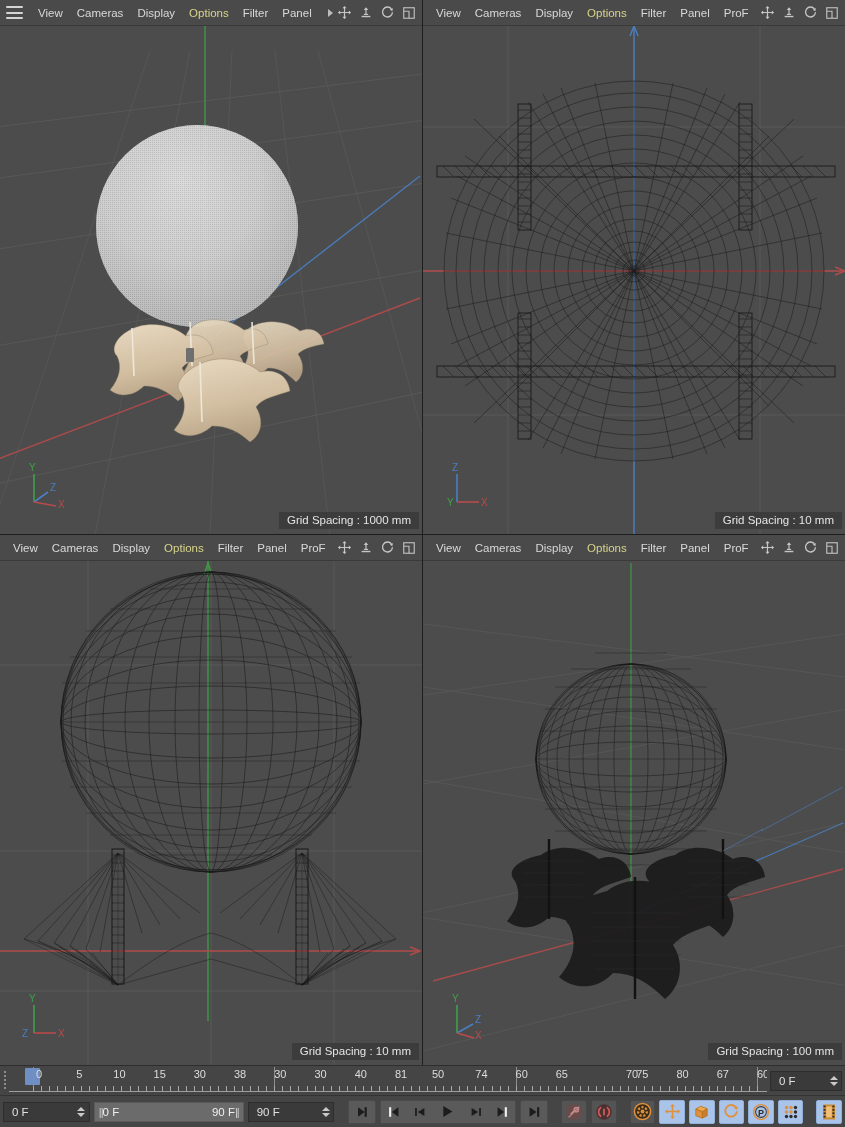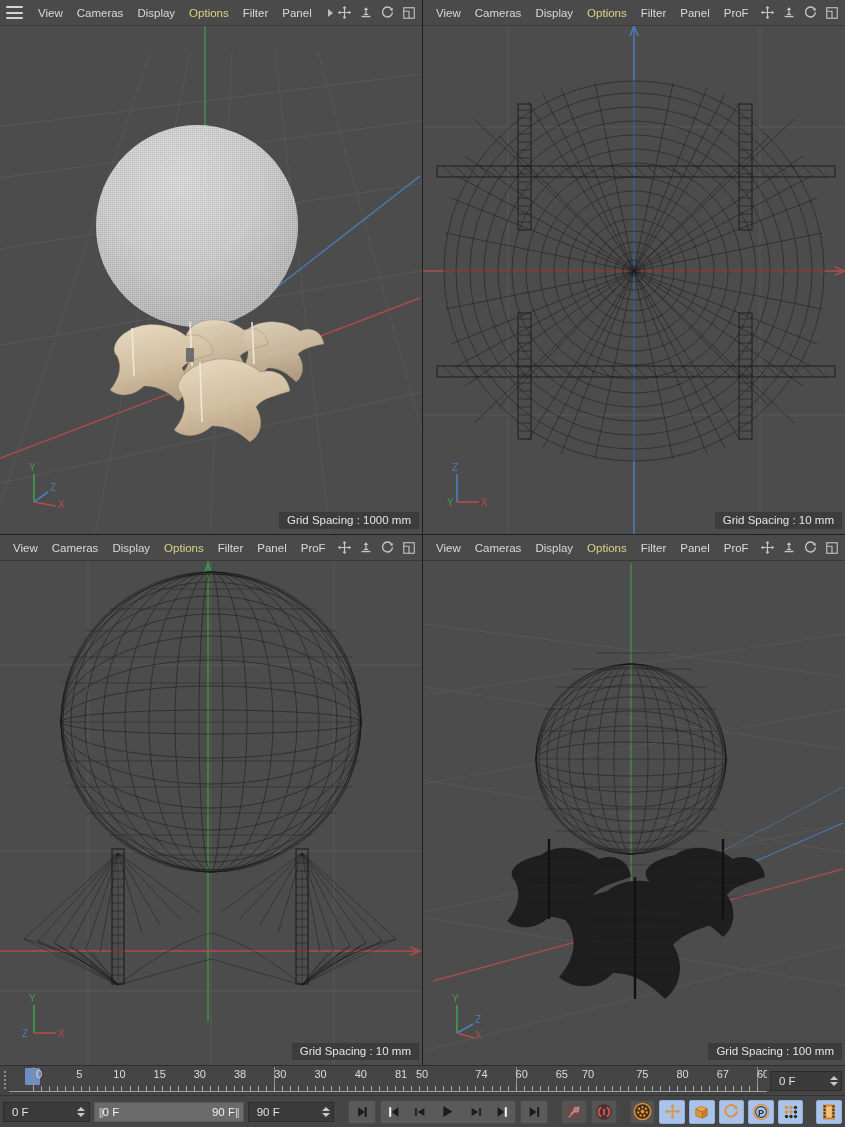--- a/index.html
+++ b/index.html
@@ -832,25 +832,25 @@
           <div class="tl-tick-num" style="left: 30px;">0</div>
           <div class="tl-tick-num" style="left: 70.2222px;">5</div>
           <div class="tl-tick-num" style="left: 110.444px;">10</div>
           <div class="tl-tick-num" style="left: 150.667px;">15</div>
           <div class="tl-tick-num" style="left: 190.889px;">30</div>
           <div class="tl-tick-num" style="left: 231.111px;">38</div>
           <div class="tl-tick-num" style="left: 271.333px;">30</div>
           <div class="tl-tick-num" style="left: 311.556px;">30</div>
           <div class="tl-tick-num" style="left: 351.778px;">40</div>
           <div class="tl-tick-num" style="left: 392px;">81</div>
-          <div class="tl-tick-num" style="left: 413px;">50</div>
+          <div class="tl-tick-num" style="left: 429px;">50</div>
           <div class="tl-tick-num" style="left: 472.444px;">74</div>
           <div class="tl-tick-num" style="left: 512.667px;">60</div>
           <div class="tl-tick-num" style="left: 552.889px;">65</div>
-          <div class="tl-tick-num" style="left: 579px;">70</div>
+          <div class="tl-tick-num" style="left: 623px;">70</div>
           <div class="tl-tick-num" style="left: 633.333px;">75</div>
           <div class="tl-tick-num" style="left: 673.556px;">80</div>
           <div class="tl-tick-num" style="left: 713.778px;">67</div>
           <div class="tl-tick-num" style="left: 754px;">60</div>
         </div>
     </div>
     <div class="tl-right-field">
       <div class="numfield" style="width:72px">
         <span class="val">0 F</span>
         <span class="spin">

